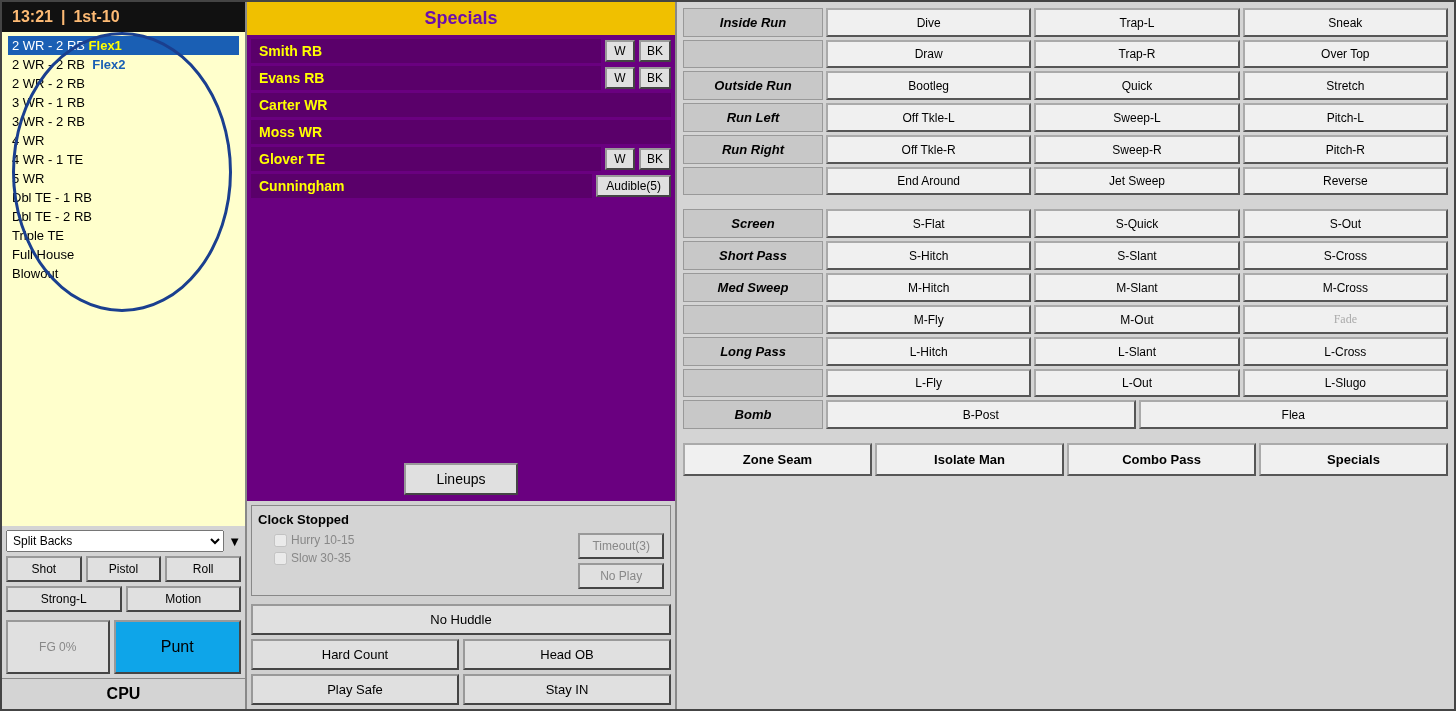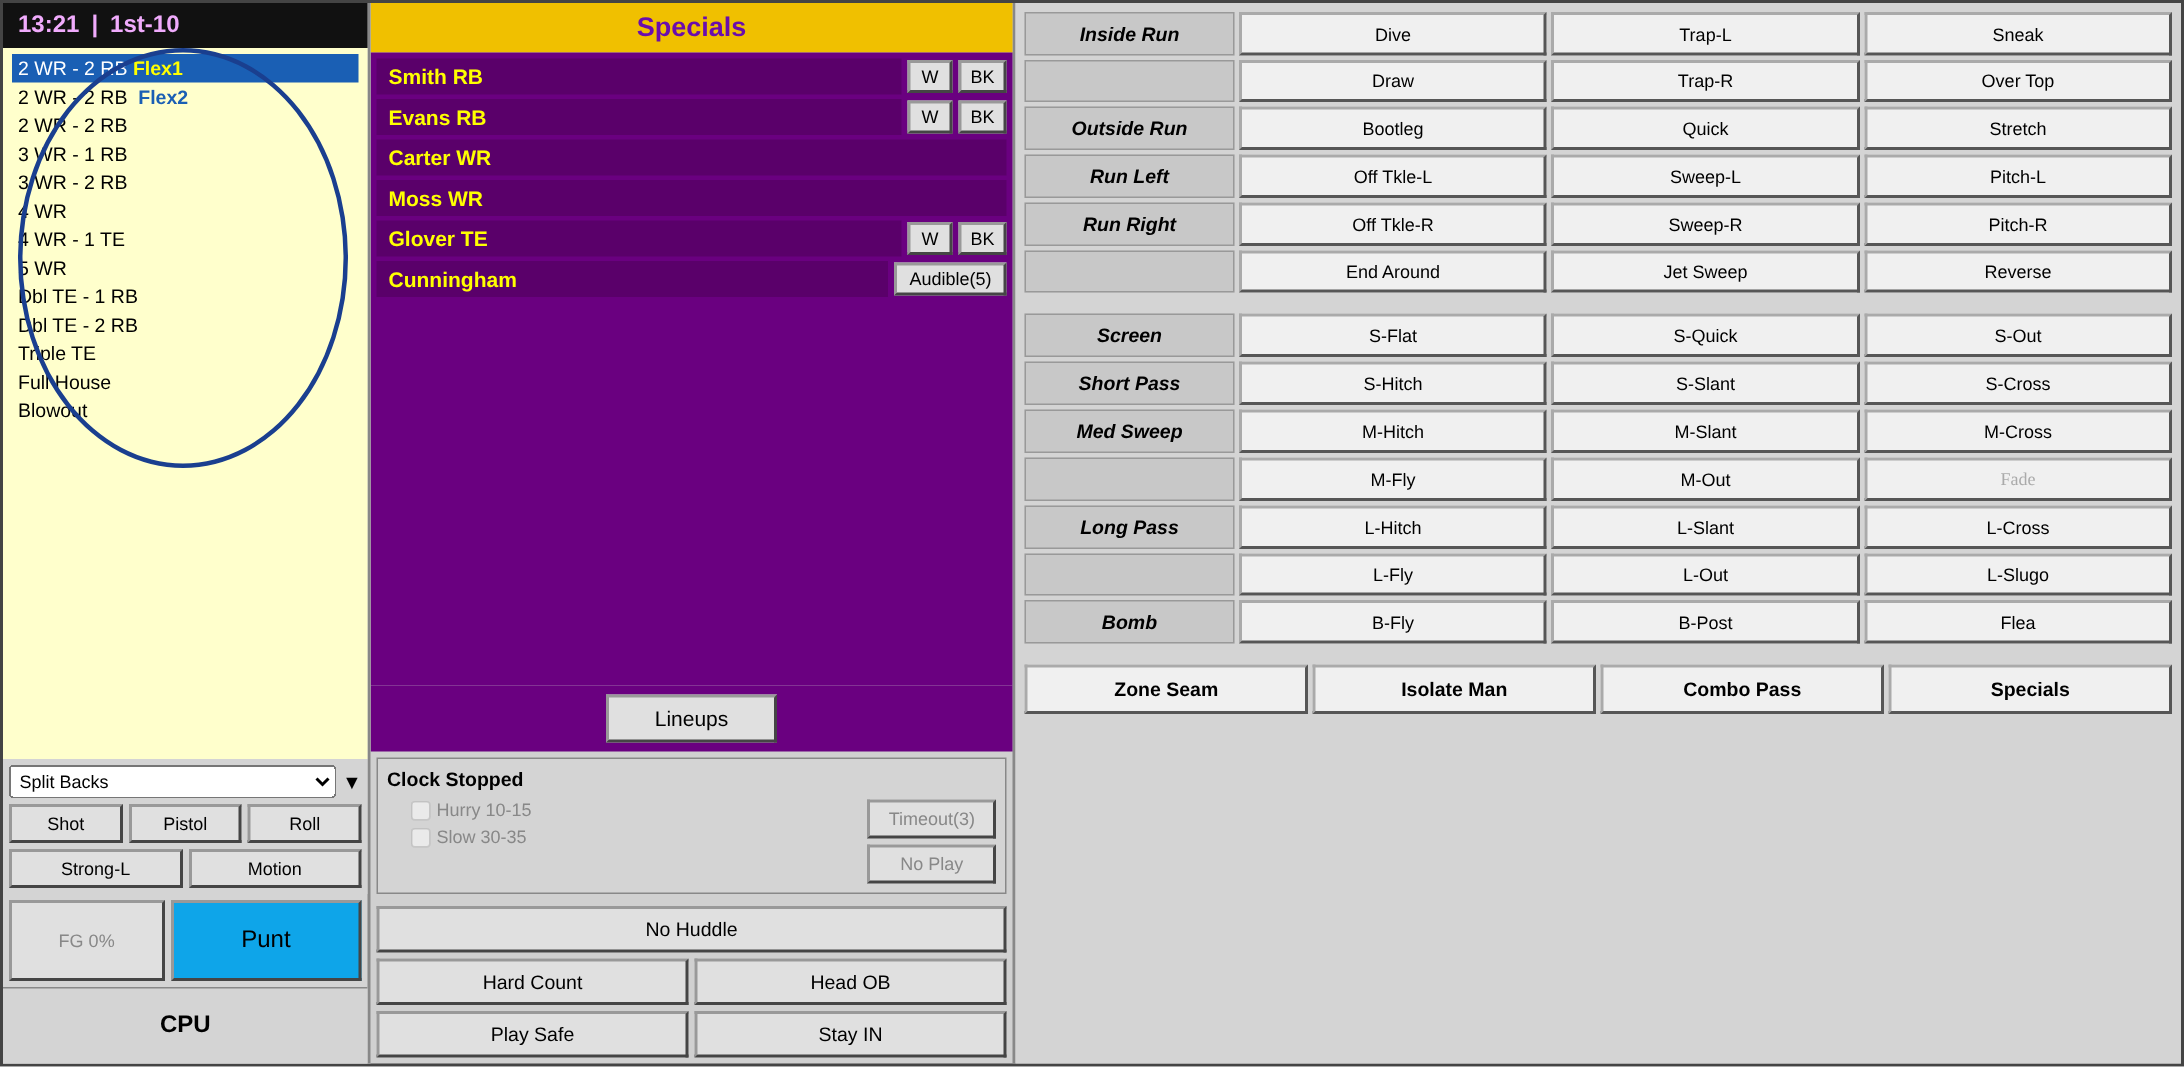--- a/index.html
+++ b/index.html
@@ -22,21 +22,21 @@
     .left-panel {
       width: 245px;
       display: flex;
       flex-direction: column;
       border-right: 2px solid #888;
       background: #d4d4d4;
       position: relative;
     }
     .score-bar {
       background: #111;
-      color: #f0abfc;
+      color: #fdba74;
       font-weight: bold;
       font-size: 16px;
       padding: 6px 10px;
       display: flex;
       align-items: center;
       gap: 8px;
     }
     .formation-list {
       background: #ffffcc;
       flex: 1;
@@ -115,21 +115,21 @@
       background: #0ea5e9;
       border: 2px outset #999;
       cursor: pointer;
       text-align: center;
     }
     .cpu-label {
       background: #d4d4d4;
       text-align: center;
       font-weight: bold;
       font-size: 16px;
-      padding: 16px;
+      padding: 6px;
       border-top: 1px solid #888;
     }
     
     .middle-panel {
       width: 430px;
       display: flex;
       flex-direction: column;
       border-right: 2px solid #888;
     }
     .team-header {
@@ -557,21 +557,20 @@
         <div class="play-category"></div>
         <button class="play-btn">L-Fly</button>
         <button class="play-btn">L-Out</button>
         <button class="play-btn">L-Slugo</button>
       </div>
 
       <div class="play-row">
         <div class="play-category">
             <em>Bomb</em>
           </div>
-        <button class="play-btn">B-Fly</button>
         <button class="play-btn">B-Post</button>
         <button class="play-btn">Flea</button>
       </div>
     </div>
 
     <div class="divider"></div>
 
     <div class="bottom-play-row">
       <button class="bottom-play-btn">Zone Seam</button>
       <button class="bottom-play-btn">Isolate Man</button>

